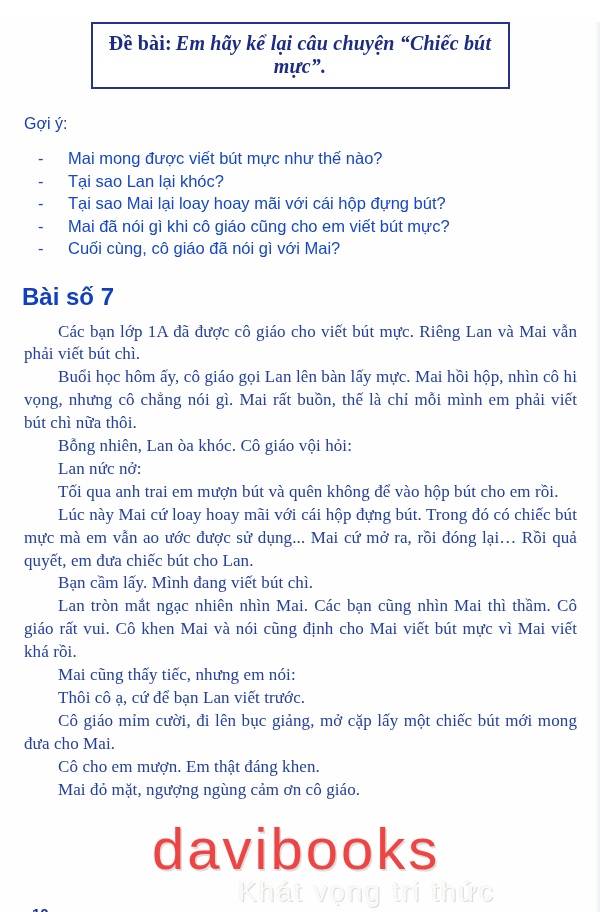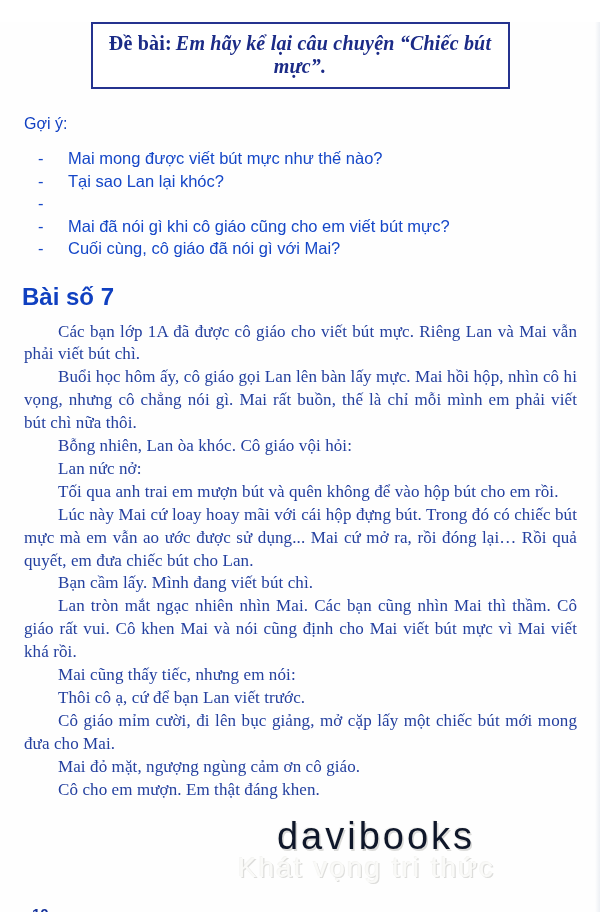--- a/index.html
+++ b/index.html
@@ -87,29 +87,28 @@
   .watermark {
     position: absolute;
     top: 793px;
     left: 0;
     width: 100%;
     pointer-events: none;
     font-family: "Liberation Sans", "DejaVu Sans", sans-serif;
   }
   .wm-main {
     margin-left: 152px;
-    font-size: 38px;
+    font-size: 58px;
     font-weight: normal;
     letter-spacing: 3px;
-    color: #0f172a;
+    color: #ef4444;
     text-shadow:
       1.5px 1.5px 0 #dcdcda,
       -1px -1px 0 #f4f4f2,
       0 0 1px #e2e2e0;
-    text-align: center;
   }
   .wm-sub {
     margin-left: 238px;
     margin-top: -6px;
     font-size: 28px;
     letter-spacing: 2px;
     color: #fafaf8;
     text-shadow:
       1.2px 1.2px 0 #dddddb,
       -1px -1px 0 #f5f5f3;
@@ -142,20 +141,21 @@
     <div class="hint-item">
       <span class="dash">-</span>
       <span>Mai mong được viết bút mực như thế nào?</span>
     </div>
     <div class="hint-item">
       <span class="dash">-</span>
       <span>Tại sao Lan lại khóc?</span>
     </div>
     <div class="hint-item">
       <span class="dash">-</span>
+      <span>Tại sao Mai lại loay hoay mãi với cái hộp đựng bút?</span>
     </div>
     <div class="hint-item">
       <span class="dash">-</span>
       <span>Mai đã nói gì khi cô giáo cũng cho em viết bút mực?</span>
     </div>
     <div class="hint-item">
       <span class="dash">-</span>
       <span>Cuối cùng, cô giáo đã nói gì với Mai?</span>
     </div>
   </div>
@@ -167,22 +167,22 @@
     <p>Buổi học hôm ấy, cô giáo gọi Lan lên bàn lấy mực. Mai hồi hộp, nhìn cô hi vọng, nhưng cô chẳng nói gì. Mai rất buồn, thế là chỉ mỗi mình em phải viết bút chì nữa thôi.</p>
     <p>Bỗng nhiên, Lan òa khóc. Cô giáo vội hỏi:</p>
     <p>Lan nức nở:</p>
     <p>Tối qua anh trai em mượn bút và quên không để vào hộp bút cho em rồi.</p>
     <p>Lúc này Mai cứ loay hoay mãi với cái hộp đựng bút. Trong đó có chiếc bút mực mà em vẫn ao ước được sử dụng... Mai cứ mở ra, rồi đóng lại… Rồi quả quyết, em đưa chiếc bút cho Lan.</p>
     <p>Bạn cầm lấy. Mình đang viết bút chì.</p>
     <p>Lan tròn mắt ngạc nhiên nhìn Mai. Các bạn cũng nhìn Mai thì thầm. Cô giáo rất vui. Cô khen Mai và nói cũng định cho Mai viết bút mực vì Mai viết khá rồi.</p>
     <p>Mai cũng thấy tiếc, nhưng em nói:</p>
     <p>Thôi cô ạ, cứ để bạn Lan viết trước.</p>
     <p>Cô giáo mỉm cười, đi lên bục giảng, mở cặp lấy một chiếc bút mới mong đưa cho Mai.</p>
+    <p>Cô cho em mượn. Em thật đáng khen.</p>
     <p>Mai đỏ mặt, ngượng ngùng cảm ơn cô giáo.</p>
-    <p>Cô cho em mượn. Em thật đáng khen.</p>
   </div>
 
   <div class="watermark">
     <div class="wm-main">davibooks</div>
     <div class="wm-sub">Khát vọng tri thức</div>
   </div>
 
   <div class="page-number">10</div>
 
   <div class="scan-edge"></div>

